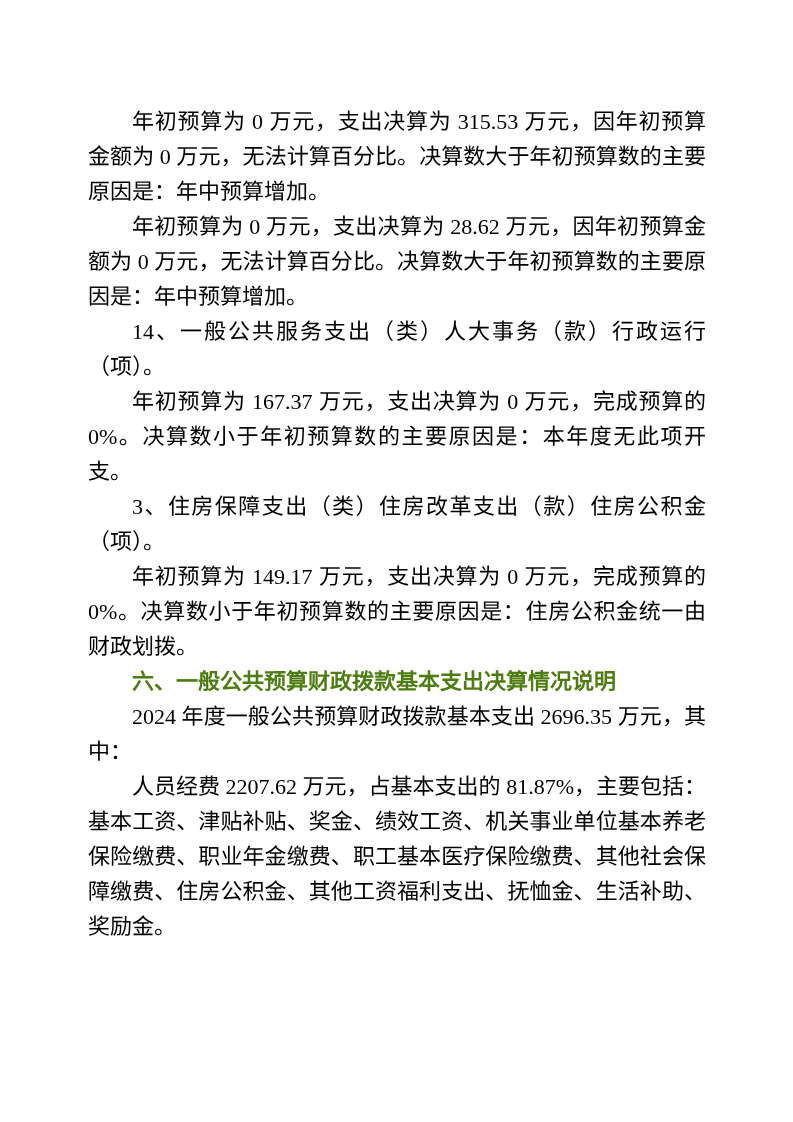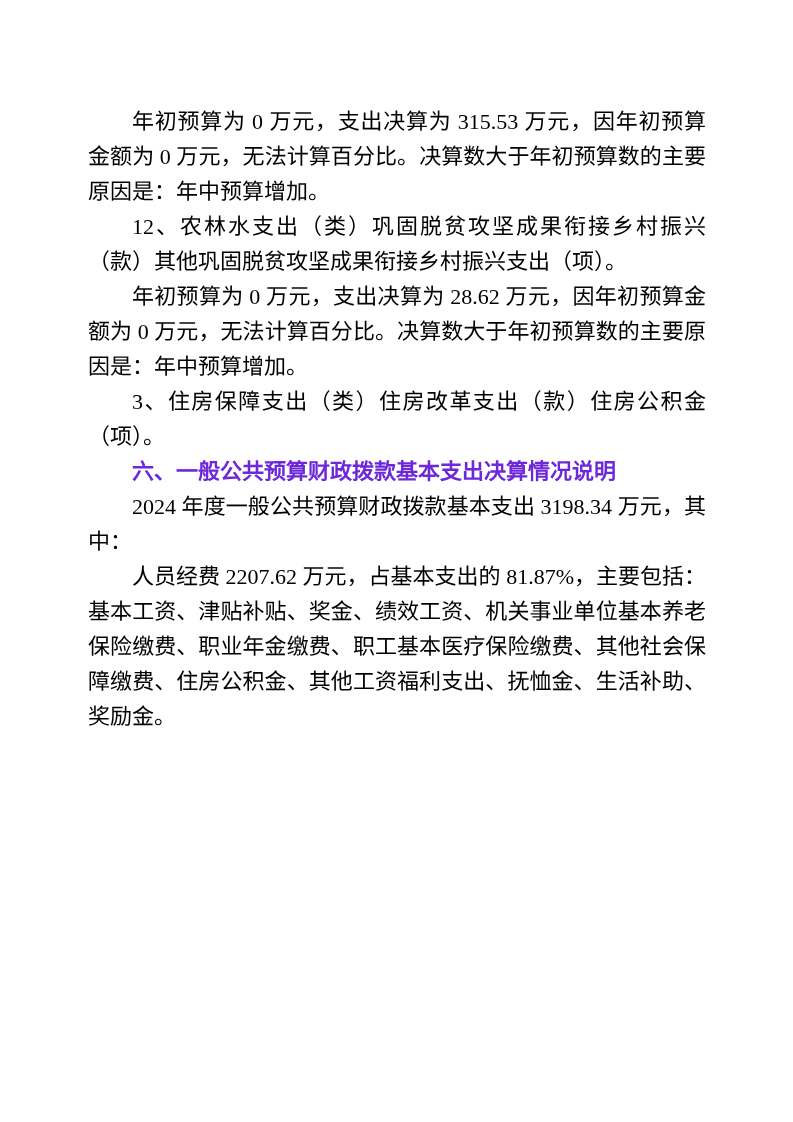--- a/index.html
+++ b/index.html
@@ -33,30 +33,32 @@
     color: #000000;
     font-family: "Liberation Serif", "DejaVu Serif", serif;
   }
   .heading {
     margin: 0;
     font-size: 22px;
     line-height: 35px;
     font-weight: bold;
     text-indent: 2em;
     text-align: left;
-    color: #6d28d9;
+    color: #4d7c0f;
     font-family: "Liberation Sans", "DejaVu Sans", sans-serif;
   }
 </style>
 </head>
 <body>
 
 <div class="page">
   <div class="doc-body">
     <p class="para">年初预算为 0 万元，支出决算为 315.53 万元，因年初预算金额为 0 万元，无法计算百分比。决算数大于年初预算数的主要原因是：年中预算增加。</p>
-    <p class="para">12、农林水支出（类）巩固脱贫攻坚成果衔接乡村振兴（款）其他巩固脱贫攻坚成果衔接乡村振兴支出（项）。</p>
     <p class="para">年初预算为 0 万元，支出决算为 28.62 万元，因年初预算金额为 0 万元，无法计算百分比。决算数大于年初预算数的主要原因是：年中预算增加。</p>
+    <p class="para">14、一般公共服务支出（类）人大事务（款）行政运行（项）。</p>
+    <p class="para">年初预算为 167.37 万元，支出决算为 0 万元，完成预算的 0%。决算数小于年初预算数的主要原因是：本年度无此项开支。</p>
     <p class="para">3、住房保障支出（类）住房改革支出（款）住房公积金（项）。</p>
+    <p class="para">年初预算为 149.17 万元，支出决算为 0 万元，完成预算的 0%。决算数小于年初预算数的主要原因是：住房公积金统一由财政划拨。</p>
     <h2 class="heading">六、一般公共预算财政拨款基本支出决算情况说明</h2>
-    <p class="para">2024 年度一般公共预算财政拨款基本支出 3198.34 万元，其中：</p>
+    <p class="para">2024 年度一般公共预算财政拨款基本支出 2696.35 万元，其中：</p>
     <p class="para">人员经费 2207.62 万元，占基本支出的 81.87%，主要包括：基本工资、津贴补贴、奖金、绩效工资、机关事业单位基本养老保险缴费、职业年金缴费、职工基本医疗保险缴费、其他社会保障缴费、住房公积金、其他工资福利支出、抚恤金、生活补助、奖励金。</p>
   </div>
 </div>
 
 </body></html>

